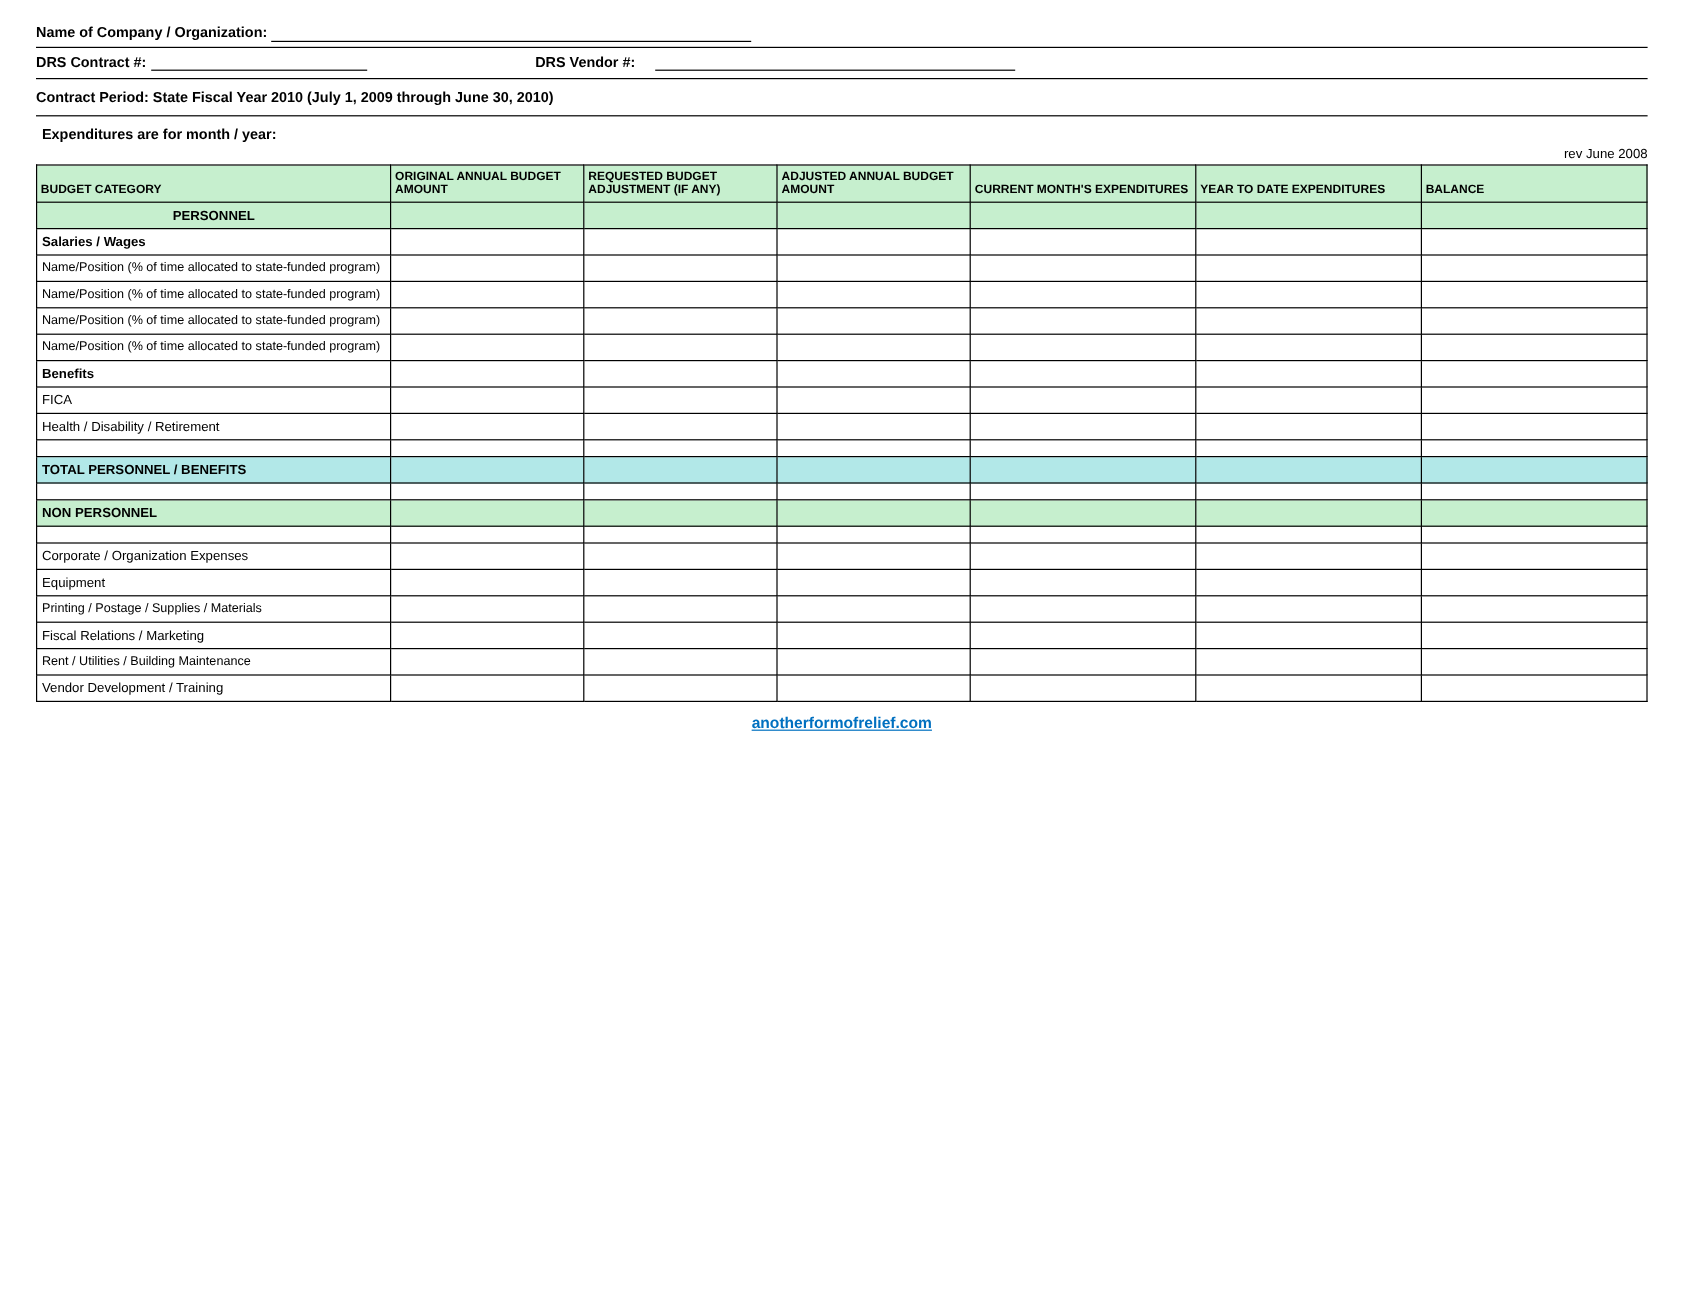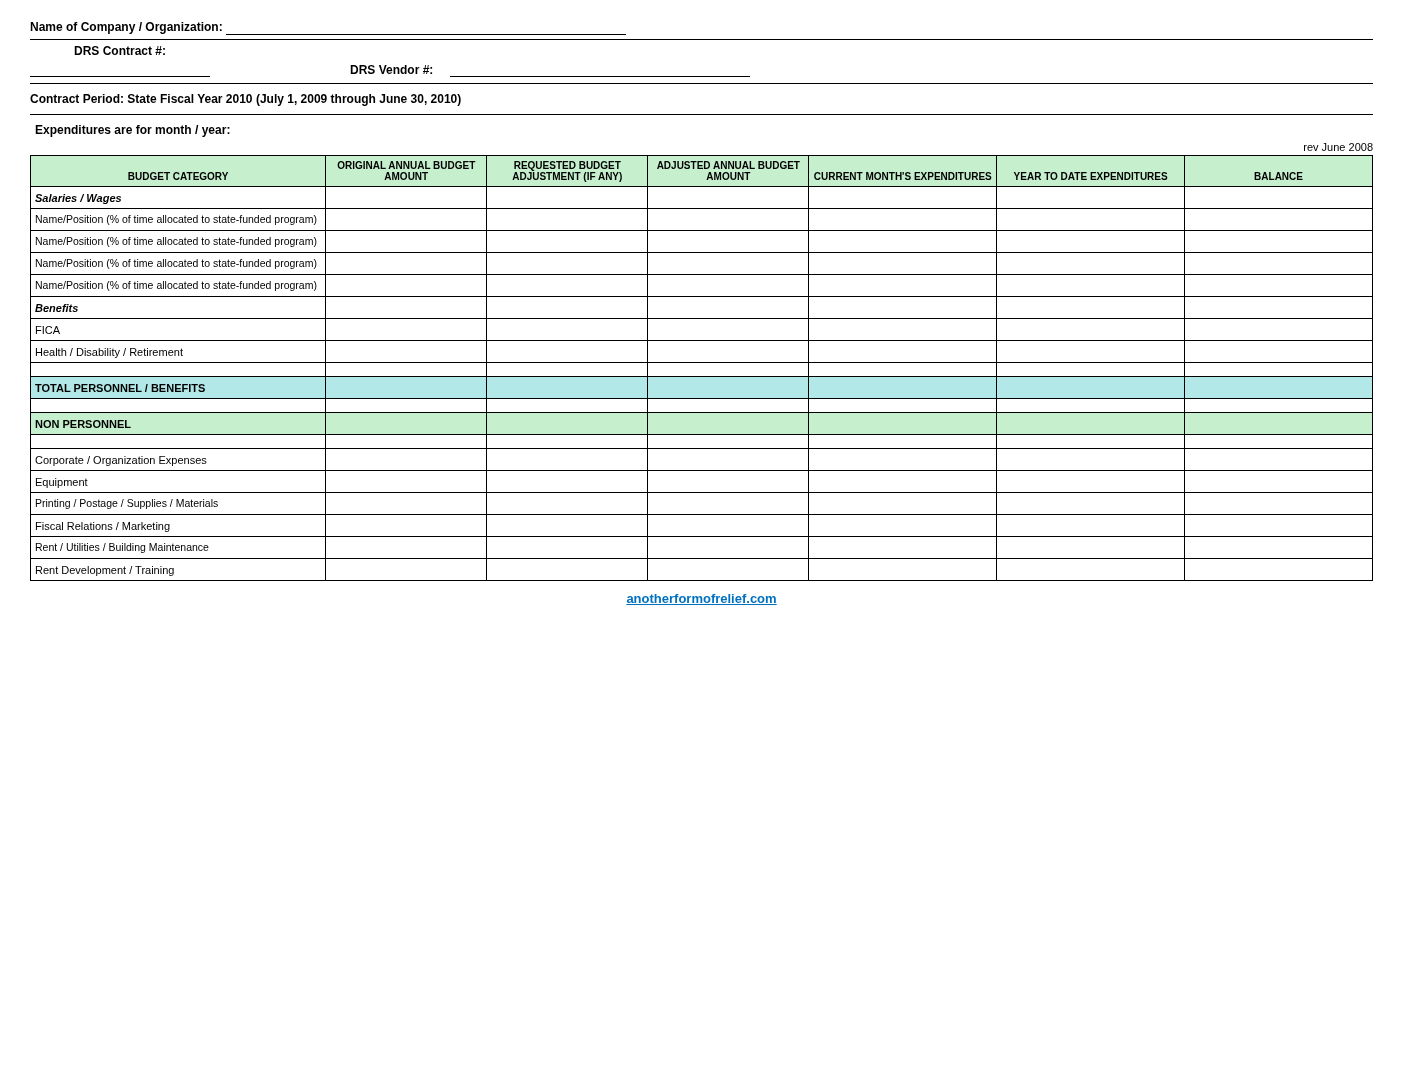--- a/index.html
+++ b/index.html
@@ -42,21 +42,21 @@
     table {
       width: 100%;
       border-collapse: collapse;
       font-size: 11px;
     }
     table, th, td {
       border: 1px solid #000;
     }
     th {
       background-color: #c6efce;
-      text-align: center;
+      text-align: left;
       vertical-align: bottom;
       padding: 4px 3px;
       font-weight: bold;
       font-size: 10px;
       text-transform: uppercase;
     }
     td {
       padding: 3px 4px;
       vertical-align: middle;
       height: 22px;
@@ -89,21 +89,20 @@
       text-align: center;
     }
     .row-section-header td {
       background-color: #c6efce;
       text-align: center;
       font-weight: bold;
       text-transform: uppercase;
     }
     .row-bold td {
       font-weight: bold;
-      font-style: italic;
     }
     .row-total td {
       background-color: #b2e8e8;
     }
     .row-total td:first-child {
       font-weight: bold;
     }
     .row-empty td {
       height: 14px;
     }
@@ -134,21 +133,21 @@
 
 <div class="header-section">
   <div class="header-line">
     <div>
       <span class="header-label">Name of Company / Organization:</span>
       <span style="display:inline-block; width:400px; border-bottom:1px solid #000;">&nbsp;</span>
     </div>
   </div>
   <hr>
   <div class="header-line" style="margin-top:3px;">
-    <div style="display:flex; gap:4px; align-items:center;flex-direction:column;">
+    <div style="display:flex; gap:4px; align-items:flex-end;">
       <span class="header-label">DRS Contract #:</span>
       <span style="display:inline-block; width:180px; border-bottom:1px solid #000;">&nbsp;</span>
     </div>
     <div style="display:flex; gap:17px; align-items:flex-end; margin-left:100px;">
       <span class="header-label">DRS Vendor #:</span>
       <span style="display:inline-block; width:300px; border-bottom:1px solid #000;">&nbsp;</span>
     </div>
   </div>
   <hr style="margin-top:6px;">
 </div>
@@ -176,20 +175,29 @@
       <th>ORIGINAL ANNUAL BUDGET AMOUNT</th>
       <th>REQUESTED BUDGET ADJUSTMENT (if any)</th>
       <th>ADJUSTED ANNUAL BUDGET AMOUNT</th>
       <th>CURRENT MONTH'S EXPENDITURES</th>
       <th>YEAR TO DATE EXPENDITURES</th>
       <th>BALANCE</th>
     </tr>
   </thead>
   <tbody>
 
+    <tr class="row-section-header">
+      <td>PERSONNEL</td>
+      <td></td>
+      <td></td>
+      <td></td>
+      <td></td>
+      <td></td>
+      <td></td>
+    </tr>
 
     <tr class="row-bold">
       <td>Salaries / Wages</td>
       <td></td>
       <td></td>
       <td></td>
       <td></td>
       <td></td>
       <td></td>
     </tr>
@@ -358,21 +366,21 @@
       <td class="name-position-cell">Rent / Utilities / Building Maintenance</td>
       <td></td>
       <td></td>
       <td></td>
       <td></td>
       <td></td>
       <td></td>
     </tr>
 
     <tr>
-      <td>Rent Development / Training</td>
+      <td>Vendor Development / Training</td>
       <td></td>
       <td></td>
       <td></td>
       <td></td>
       <td></td>
       <td></td>
     </tr>
   </tbody>
 </table>
 

